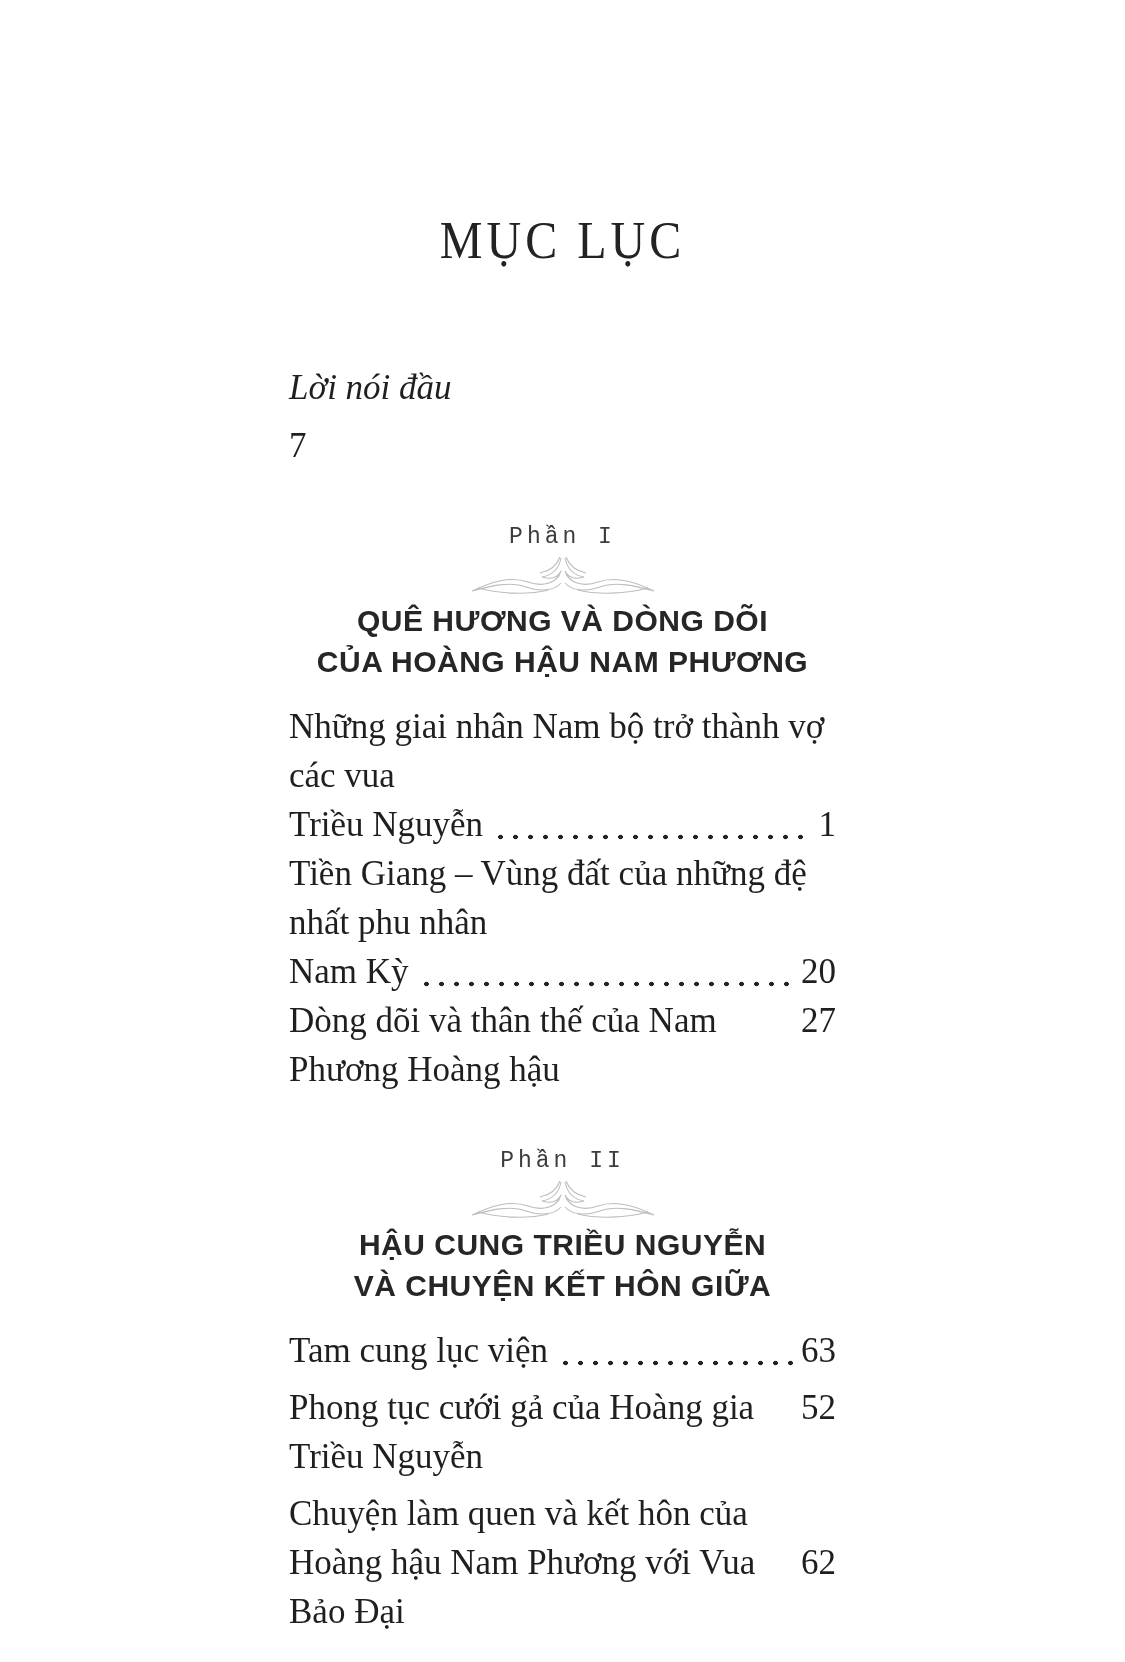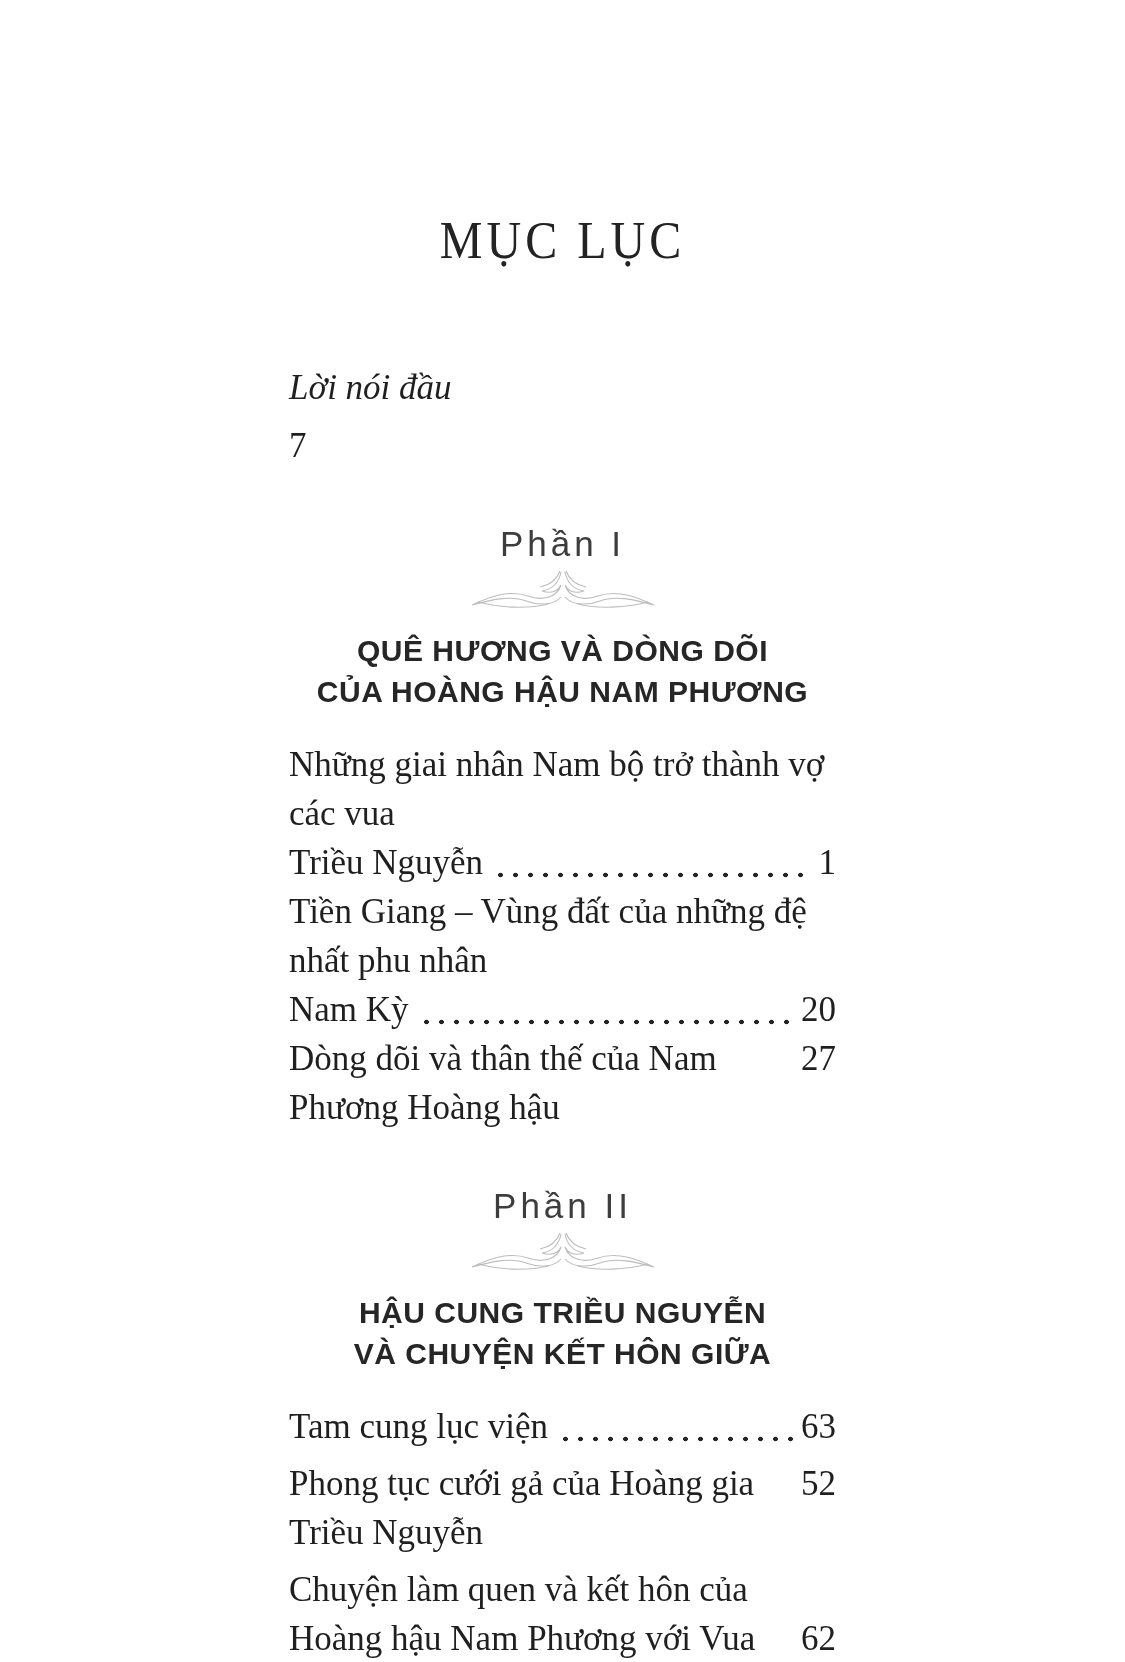--- a/index.html
+++ b/index.html
@@ -50,45 +50,44 @@
     background-image: radial-gradient(circle, #242424 2.1px, transparent 2.6px);
     background-size: 15px 6px;
     background-repeat: repeat-x;
     background-position: left center;
   }
   .pagenum { font-size: 35px; }
 
   .part-label {
     margin-top: 54px;
     text-align: center;
-    font-family: Liberation Sans, sans-serif;
+    font-family: Liberation Mono, monospace;
     font-weight: 400;
-    font-size: 35px;
+    font-size: 23px;
     letter-spacing: 4px;
     color: #3d3d3d;
   }
 
   .ornament-wrap {
     text-align: center;
     margin-top: 4px;
     line-height: 0;
   }
 
   .section-heading {
-    margin-top: 16px;
     text-align: center;
     font-family: "Liberation Sans", sans-serif;
     font-weight: 700;
     font-size: 30px;
     line-height: 41px;
     letter-spacing: 0.5px;
     color: #262626;
   }
 
-  .entries { margin-top: 28px; }
+  .entries { margin-top: 20px; }
   .entry { margin-bottom: 0; }
   .entries-2 .entry { margin-bottom: 8px; }
   .entry-line {
     font-size: 35px;
     line-height: 49px;
     color: #1f1f1f;
   }
 </style>
 </head>
 <body>

